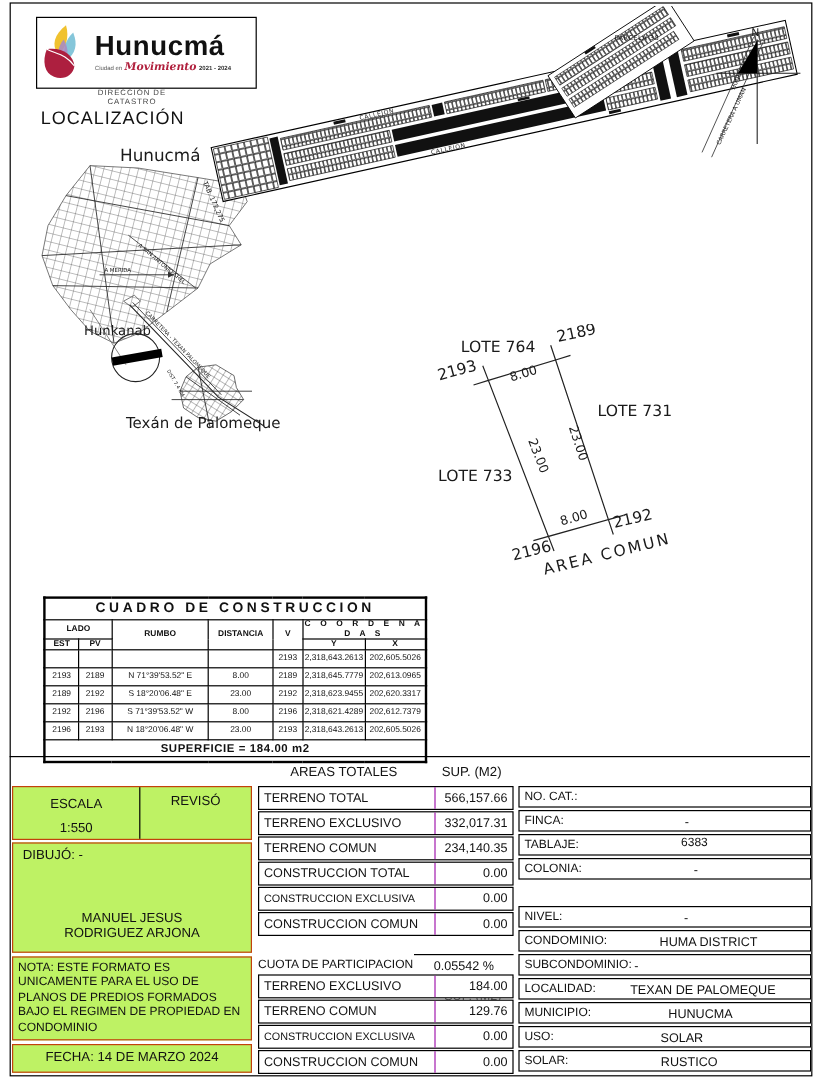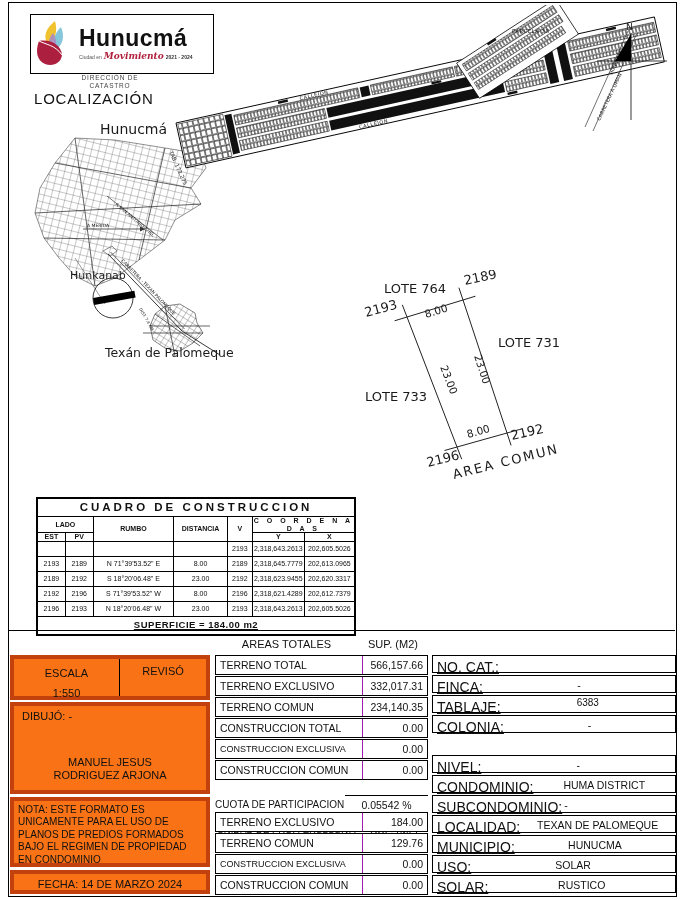--- a/index.html
+++ b/index.html
@@ -16,24 +16,24 @@
   .dept{left:60px;top:74px;width:100px;text-align:center;font-size:6.5px;letter-spacing:.8px;color:#444;line-height:1.25;}
   .loc-title{left:34px;top:90px;font-size:15px;letter-spacing:.8px;color:#111;}
   
   .cuadro{left:36px;top:497px;width:320px;border-collapse:collapse;background:#fff;}
   .cuadro th,.cuadro td{border:1px solid #000;text-align:center;padding:0;line-height:1.1;}
   .cuadro{border:2px solid #000;}
   .cuadro .title{font-size:11.5px;font-weight:bold;letter-spacing:3px;height:17px;}
   .cuadro th{font-size:7px;font-weight:bold;}
   .cuadro td{font-size:7px;height:14px;}
   .cuadro .coord-h{letter-spacing:3px;}
-  .cuadro .sup{font-size:9.5px;font-weight:bold;letter-spacing:.5px;height:17px;text-decoration:underline;}
+  .cuadro .sup{font-size:9.5px;font-weight:bold;letter-spacing:.5px;height:17px;}
   
   .hline{left:8px;top:630px;width:667px;border-top:1px solid #000;height:0;}
-  .fbox{position:absolute;border:4px solid #c2410c;background:#f97316;box-sizing:border-box;}
+  .fbox{position:absolute;border:1px solid #c2410c;background:#bef264;box-sizing:border-box;}
   .escala-box{left:10px;top:655px;width:200px;height:45px;display:flex;}
   .escala-cell{width:105px;border-right:1px solid #000;text-align:center;font-size:11px;padding-top:5px;line-height:1.8;}
   .reviso-cell{flex:1;text-align:center;font-size:11px;padding-top:6px;}
   .dibujo-box{left:10px;top:702px;width:200px;height:92px;font-size:11px;}
   .dibujo-label{padding:4px 0 0 8px;}
   .drafter{position:absolute;bottom:7px;width:100%;text-align:center;line-height:1.25;font-size:11px;margin-top:24px;}
   .nota-box{left:10px;top:797px;width:200px;height:70px;font-size:10px;line-height:1.24;padding:3px 4px;}
   .fecha-box{left:10px;top:870px;width:200px;height:24px;text-align:center;font-size:11px;padding-top:4px;}
   .areas-head{left:215px;top:638px;width:213px;display:flex;font-size:11px;}
   .areas-head .t1{width:143px;text-align:center;}
@@ -42,21 +42,21 @@
   .mrow .lbl{width:142px;border-right:1px solid #a21caf;font-size:10.5px;padding:3px 0 0 4px;white-space:nowrap;overflow:hidden;}
   .mrow .lbl.cond{font-size:9px;padding-top:4px;}
   .mrow .val{flex:1;text-align:right;font-size:10.5px;padding:3px 4px 0 0;}
   .cuota{left:215px;top:795px;width:213px;display:flex;font-size:10px;}
   .cuota .lbl{width:130px;padding-top:4px;}
   .cuota .val{flex:1;text-align:center;border-top:1px solid #000;border-bottom:1px solid #000;padding:3px 0;font-size:10.5px;}
   .unidad-head{left:215px;top:824px;width:213px;display:flex;font-size:9.5px;}
   .unidad-head .t1{width:143px;padding-left:2px;}
   .unidad-head .t2{flex:1;text-align:center;font-size:10.5px;}
   .crow{position:absolute;left:432px;width:244px;height:18px;border:1px solid #000;box-sizing:border-box;display:flex;background:#fff;}
-  .crow .lbl{font-size:14px;padding:2.5px 0 0 4px;white-space:nowrap;text-decoration:underline;}
+  .crow .lbl{font-size:10px;padding:2.5px 0 0 4px;white-space:nowrap;}
   .crow .val{flex:1;text-align:center;font-size:10.5px;padding-top:2.5px;white-space:nowrap;}
   .crow .val.big{font-size:10px;padding-top:1px;}
   svg text{fill:#1a1a1a;}
   .cad{font-family:"DejaVu Sans",sans-serif;}
 </style>
 </head>
 <body>
 
 <div class="page">
   <div class="frame abs"></div>

